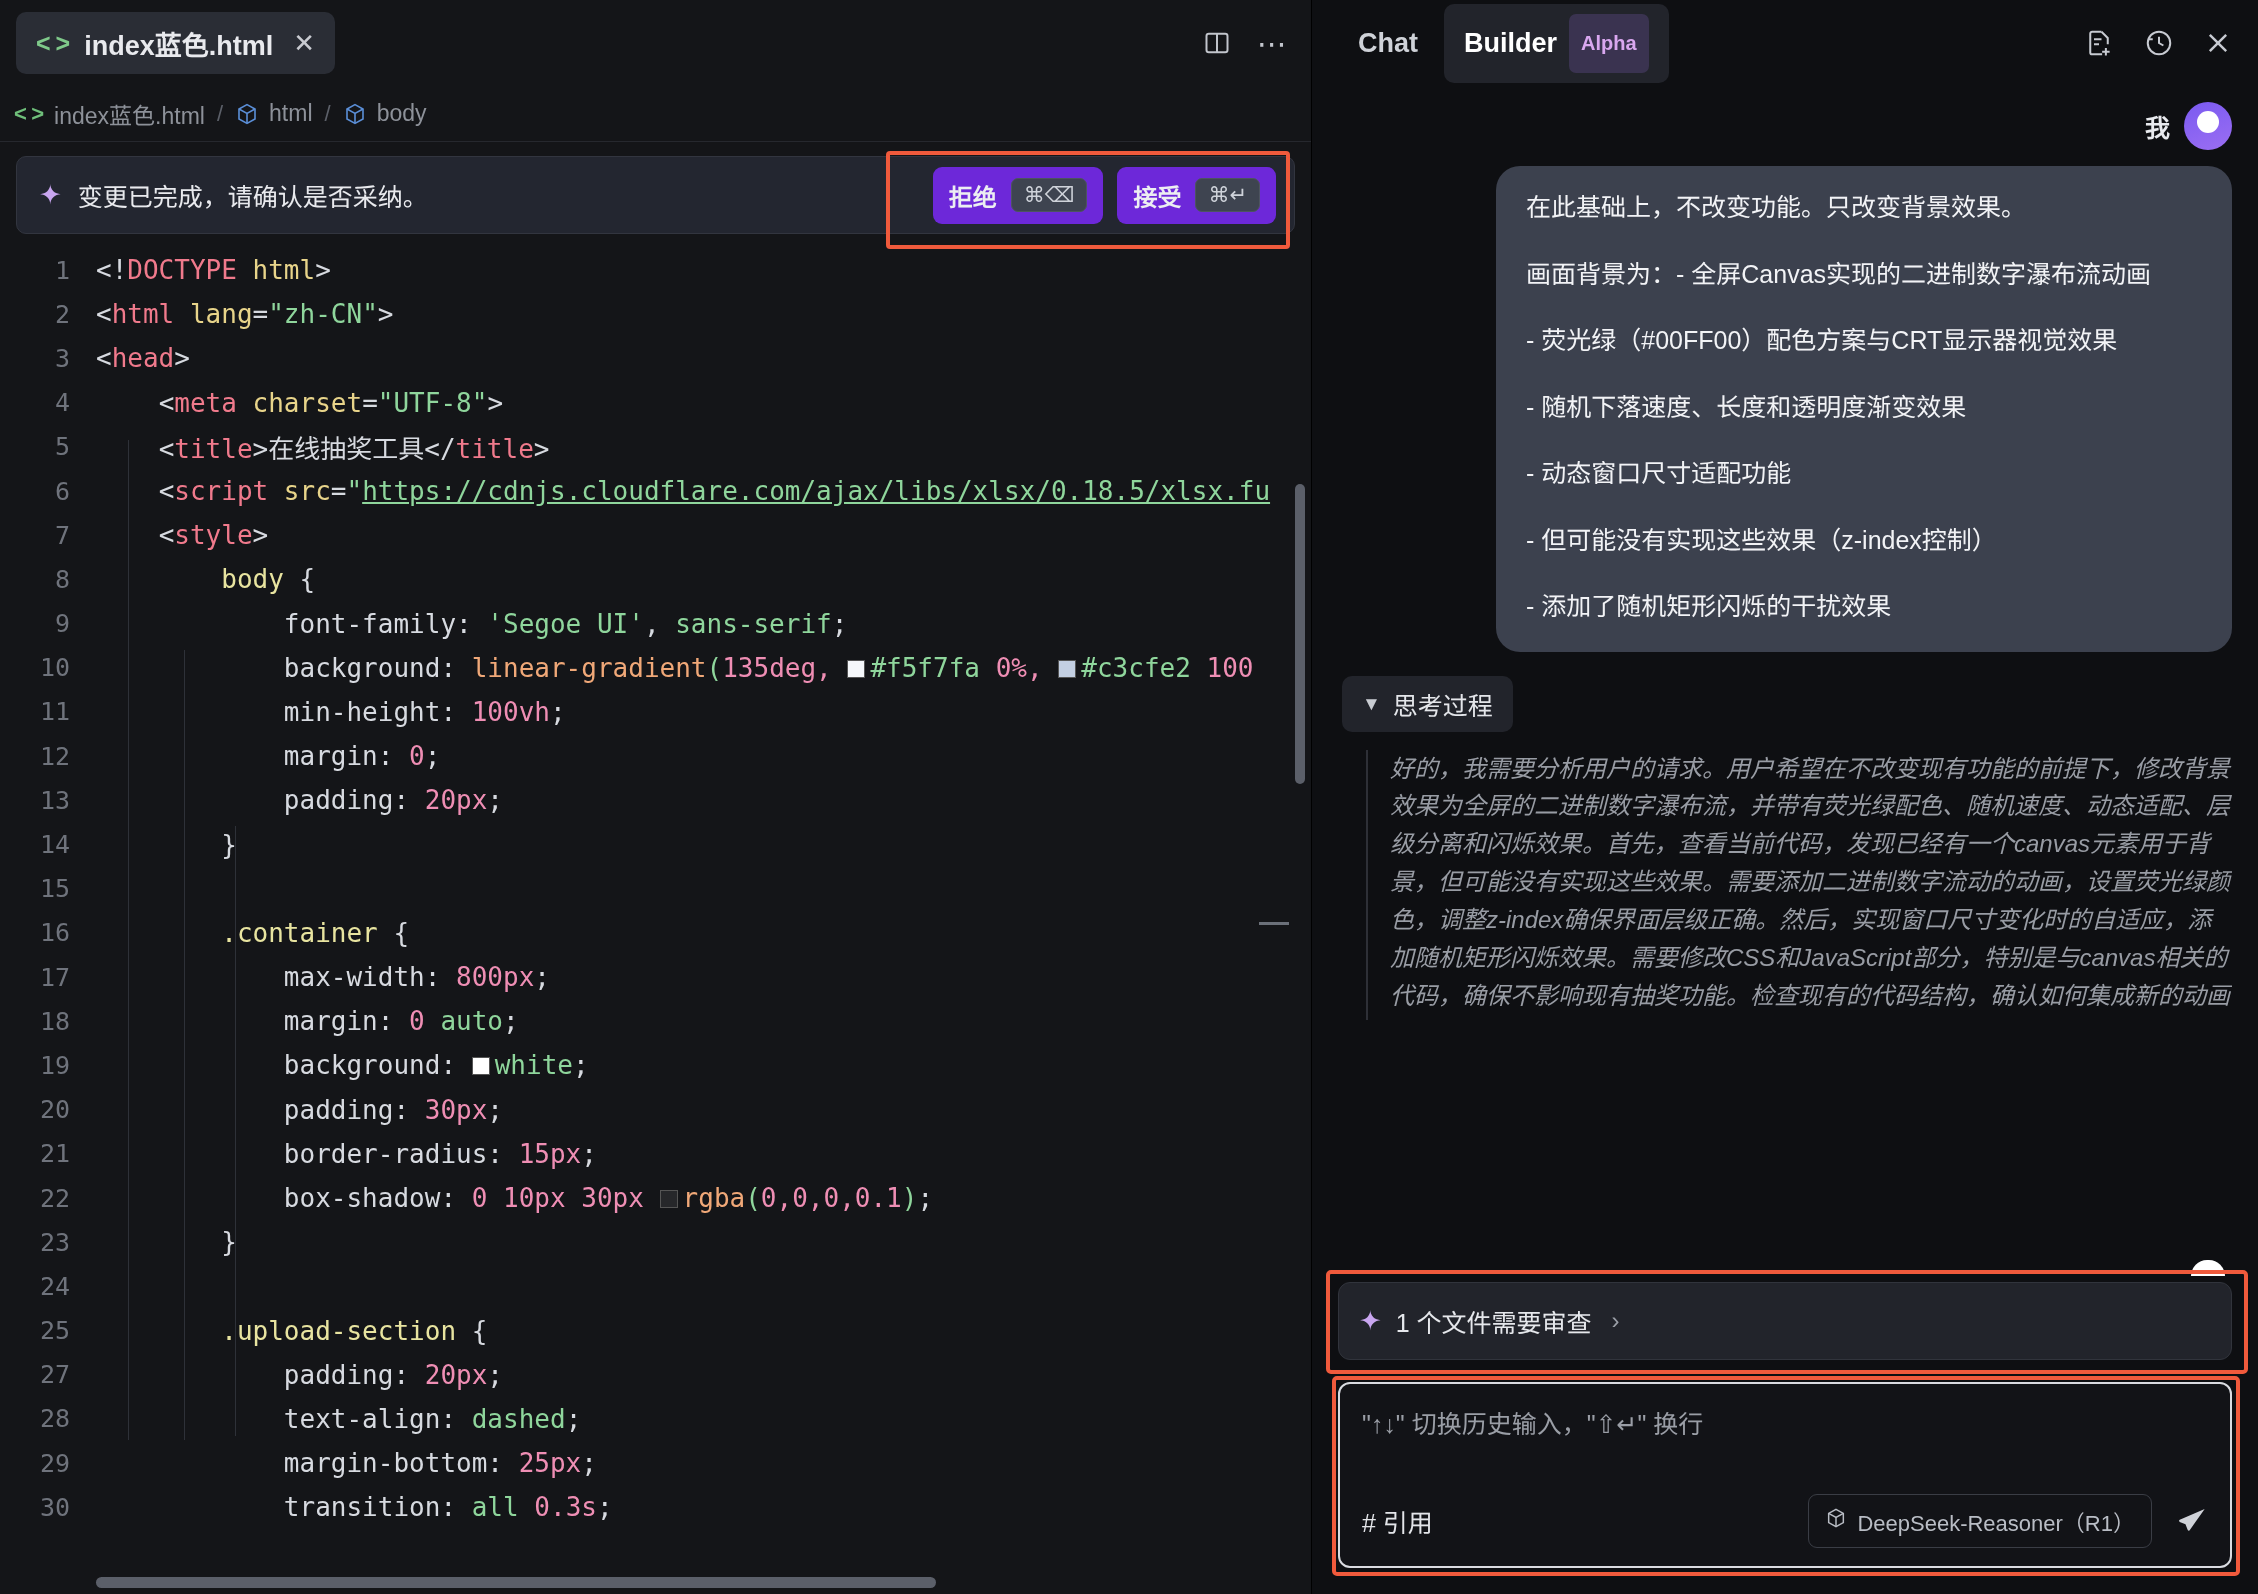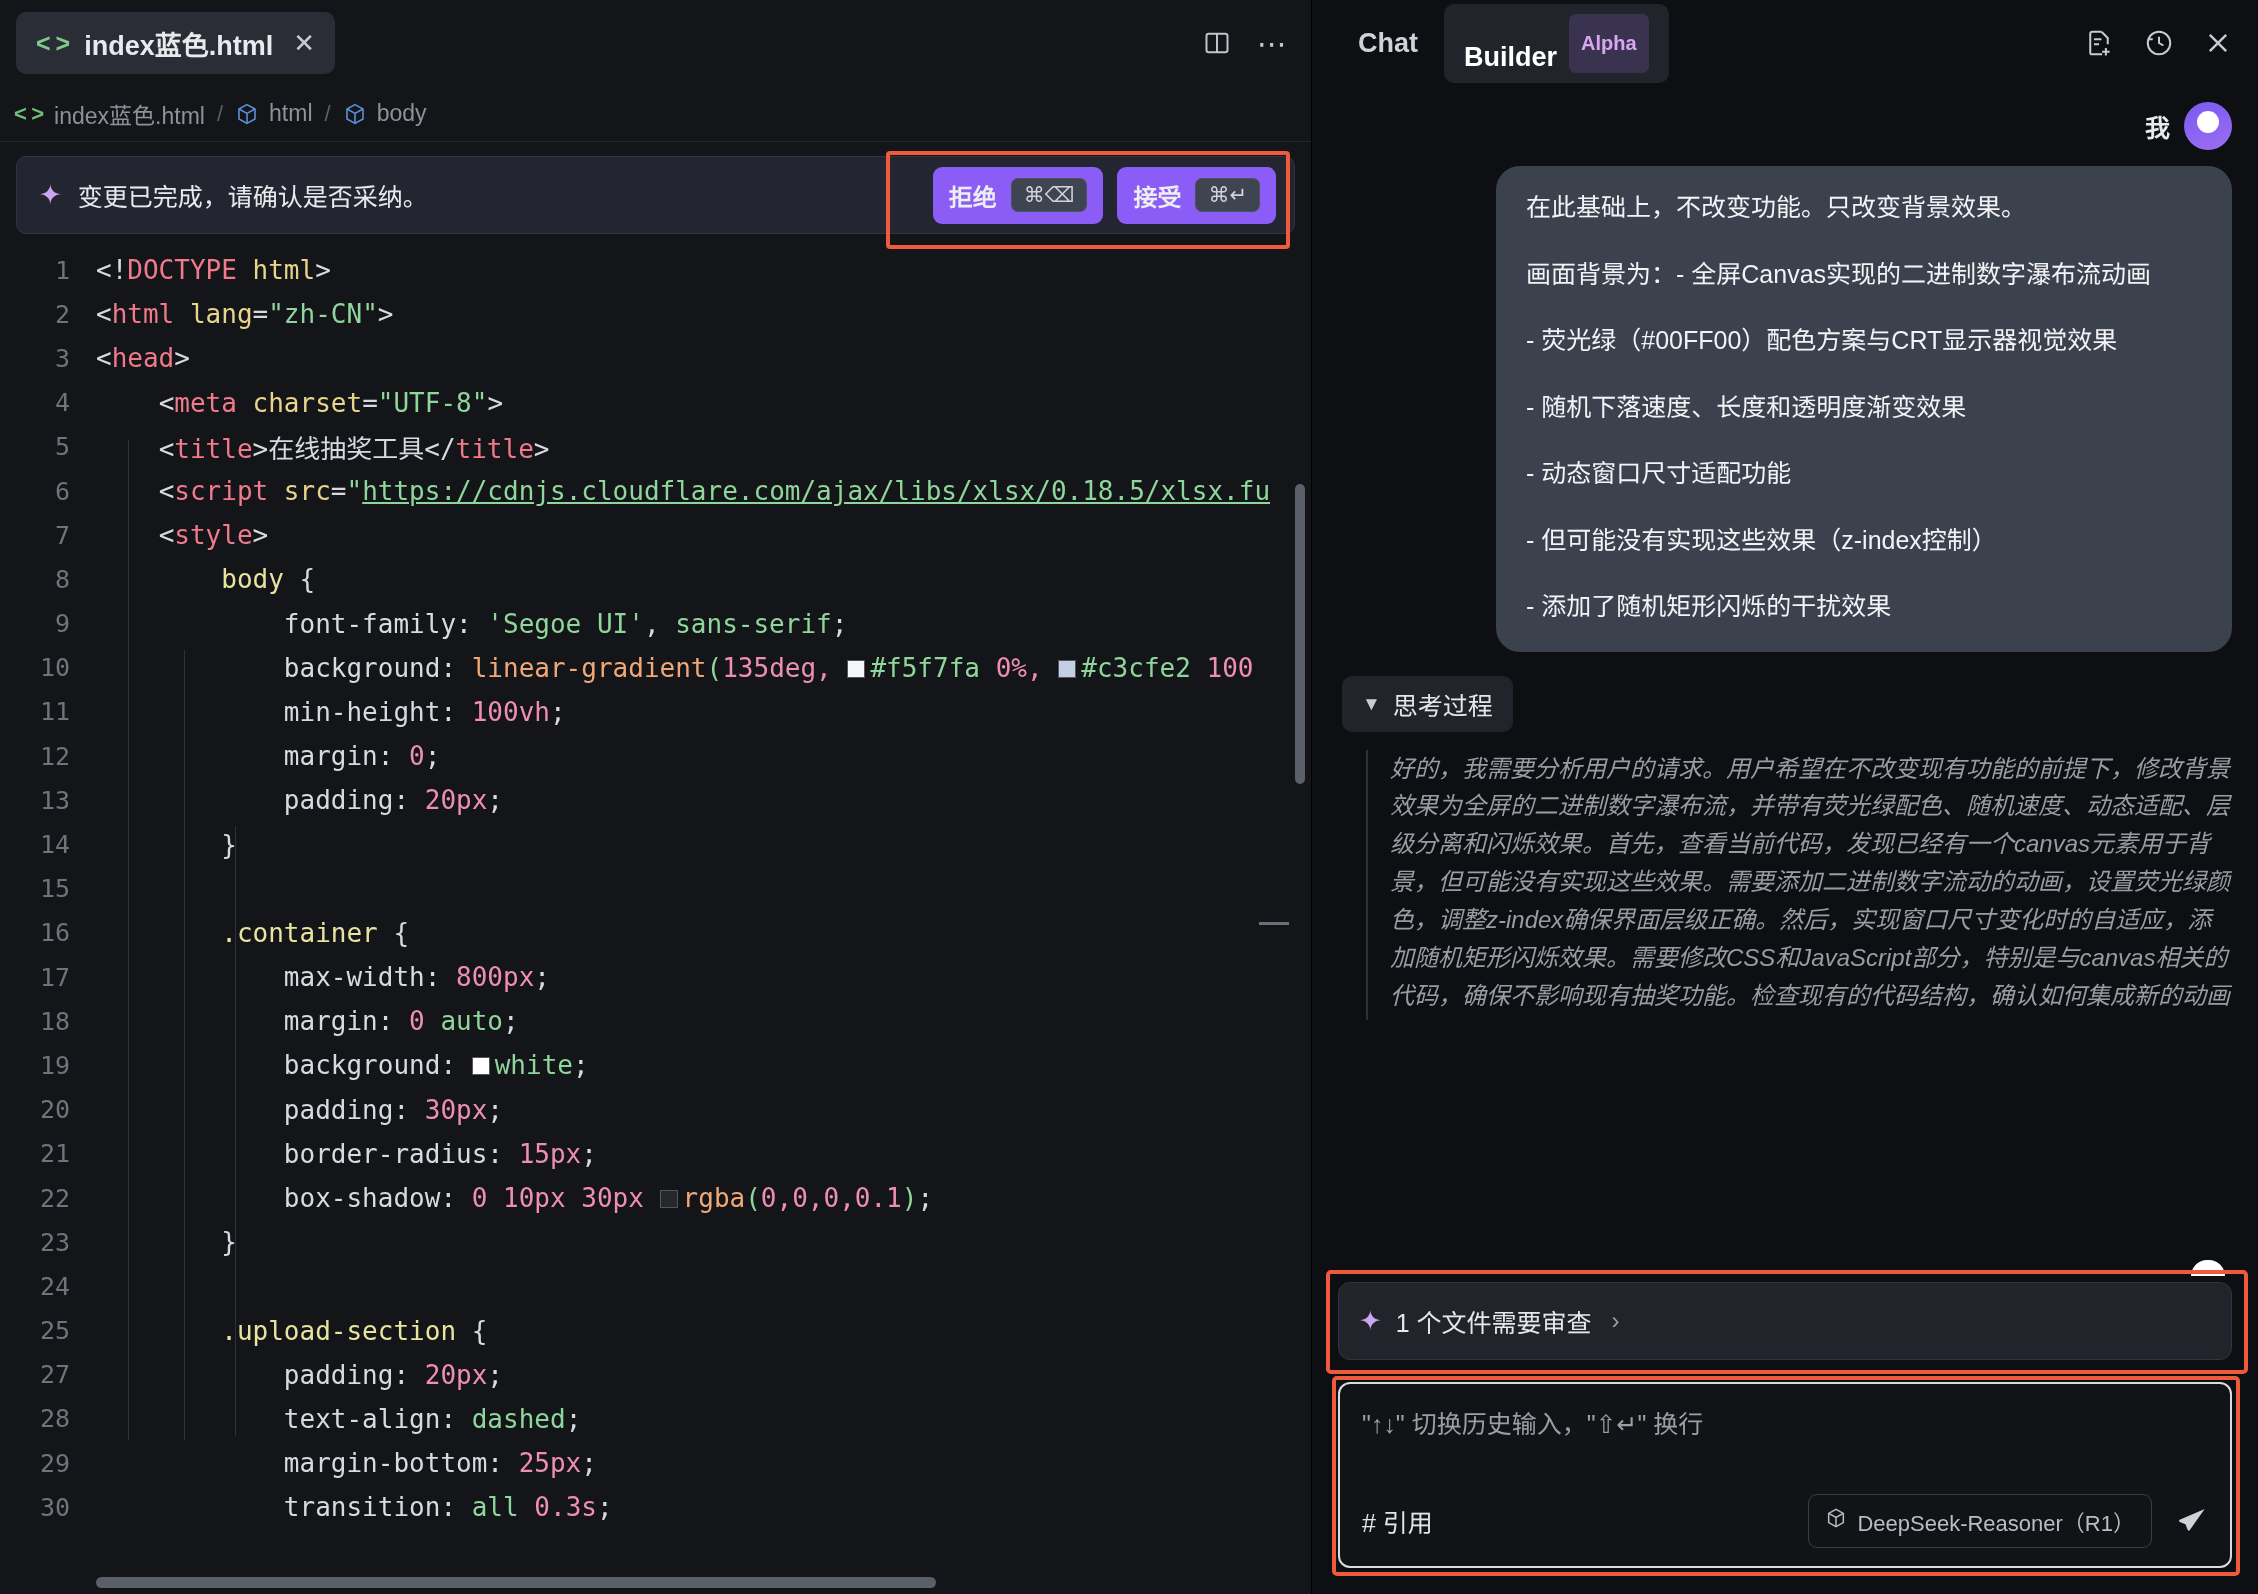--- a/index.html
+++ b/index.html
@@ -61,21 +61,21 @@
     background: #232630; border: 1px solid #32353f; border-radius: 10px;
     display: flex; align-items: center; justify-content: space-between;
     padding: 0 18px 0 22px;
   }
   .banner-left { display: flex; align-items: center; gap: 16px; }
   .spark { font-size: 27px; color: #c9a6f0; }
   .banner-text { color: #e9eaee; font-size: 25px; font-weight: 500; }
   .banner-actions { display: flex; align-items: center; gap: 14px; }
   .bn-btn {
     display: flex; align-items: center; gap: 14px;
-    background: #8b5cf6; border-radius: 9px;
+    background: #6d28d9; border-radius: 9px;
     padding: 11px 16px; cursor: pointer;
   }
   .bn-btn-label { color: #eceef2; font-size: 24px; font-weight: 600; }
   .kbd {
     background: #3e4450; border: 1px solid #4d5460; border-radius: 7px;
     color: #cfd3da; font-size: 21px; padding: 4px 12px;
     font-family: "DejaVu Sans", sans-serif;
   }
   .redbox-banner {
     position: absolute; left: 886px; top: 9px;
@@ -138,21 +138,21 @@
     display: flex; flex-direction: column;
     position: relative;
   }
   .chat-header {
     height: 86px; min-height: 86px;
     display: flex; align-items: center;
     padding: 0 28px 0 26px;
     position: relative;
   }
   .chat-tabs { display: flex; align-items: center; gap: 6px; }
-  .ct { padding: 10px 20px; border-radius: 10px; cursor: pointer; display: flex; align-items: flex-end; gap: 12px;}
+  .ct { padding: 10px 20px; border-radius: 10px; cursor: pointer; display: flex; align-items: center; gap: 12px;}
   .ct-label { color: #cfd2d8; font-size: 27px; font-weight: 600; }
   .ct.active { background: #22242b; }
   .ct.active .ct-label { color: #ffffff; }
   .alpha-badge {
     background: #3a3350; color: #d9a7ef;
     font-size: 20px; font-weight: 600;
     padding: 18px 12px; border-radius: 7px;
   }
   .chat-header-right {
     position: absolute; right: 26px; top: 50%; transform: translateY(-50%);

